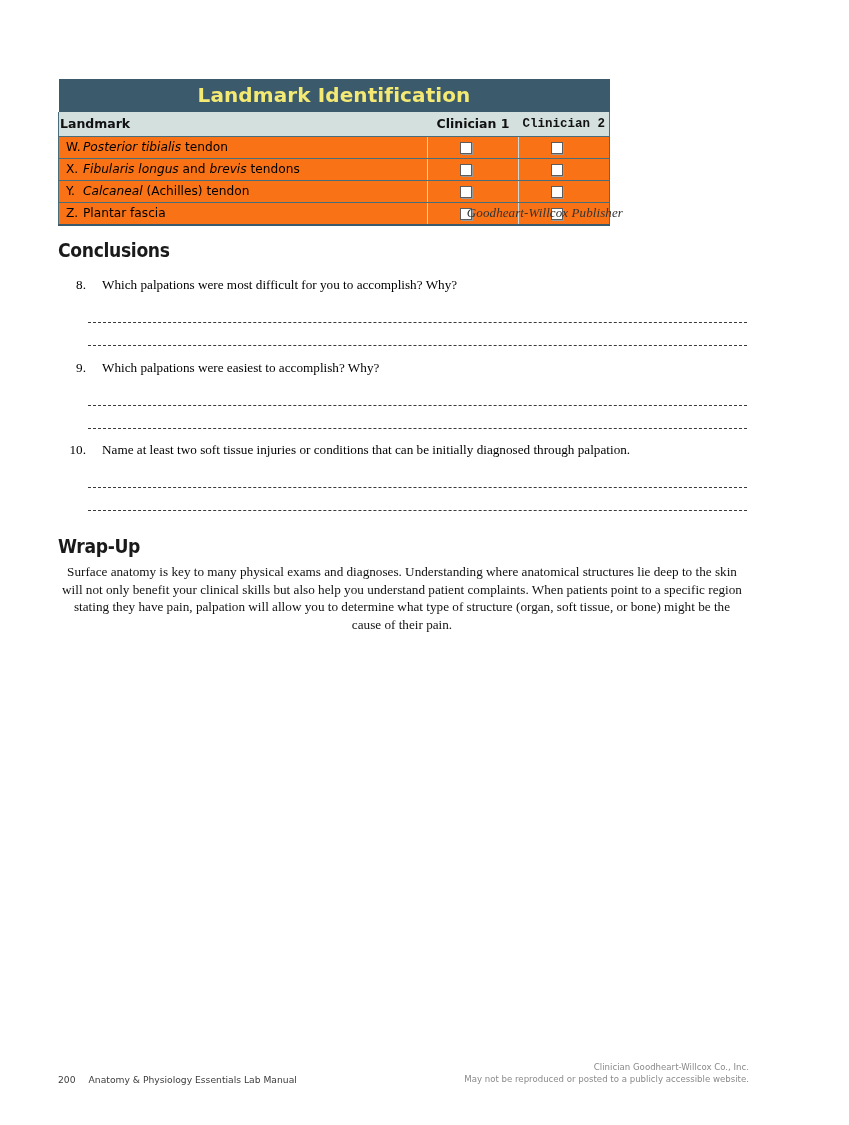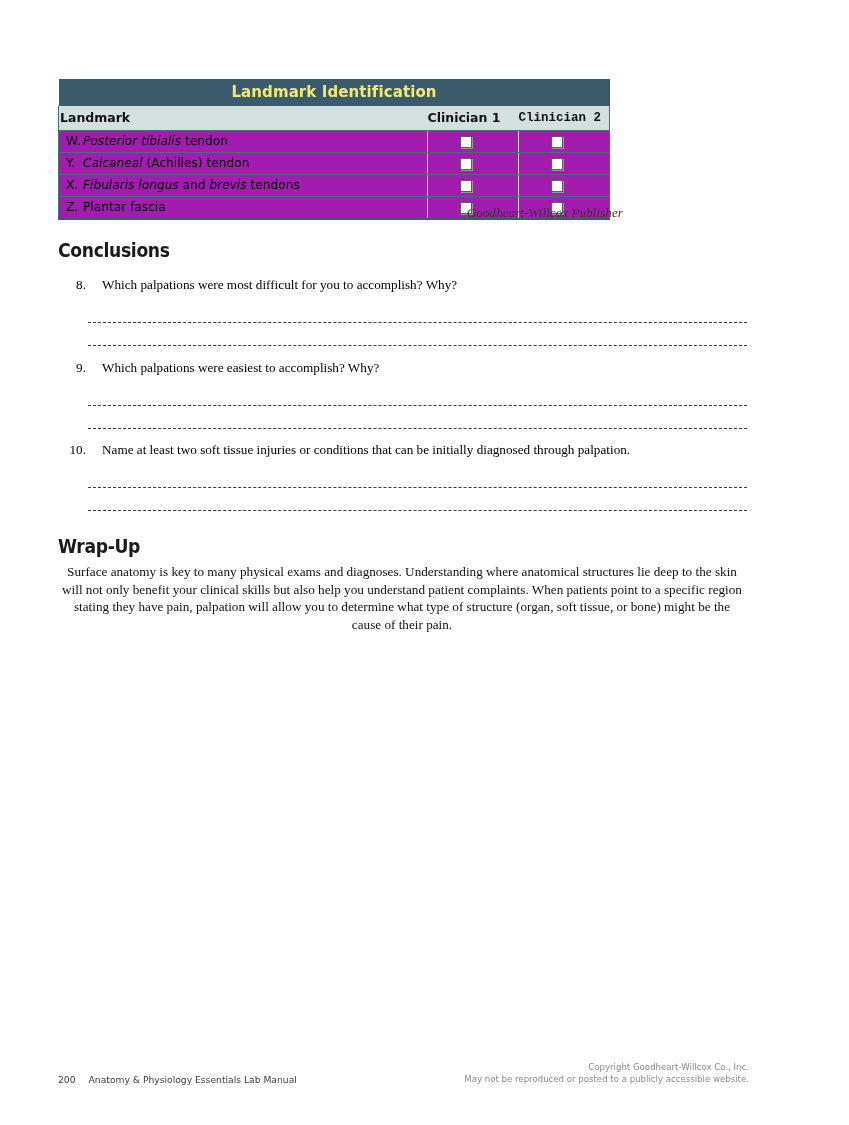--- a/index.html
+++ b/index.html
@@ -38,52 +38,53 @@
   }
   table.lm-table .col-landmark { width: 369px; }
   table.lm-table .col-c1 { width: 91px; }
   table.lm-table .col-c2 { width: 91px; }
 
   tr.title-row td {
     background: #3b5a6b;
     color: #f3e973;
     text-align: center;
     font-weight: bold;
-    font-size: 15px;
+    font-size: 20px;
     letter-spacing: 0.1px;
     padding: 4px 0 5px 0;
     border: none;
   }
   tr.subhead-row td {
     background: #d3e0dd;
     color: #111111;
     font-weight: bold;
     font-size: 12.5px;
     padding: 4px 0 5px 0;
     border-left: 1px solid #4a6d7c;
     border-right: 1px solid #4a6d7c;
     border-bottom: 1px solid #4a6d7c;
   }
   tr.subhead-row td.th-landmark {
     text-align: left;
     padding-left: 1px;
     border-right: none;
   }
   tr.subhead-row td.th-c {
+    text-align: center;
     border-left: none;
     border-right: none;
     margin-top: 14px;
   }
   tr.subhead-row td.th-c.last { border-right: 1px solid #4a6d7c; font-family: Liberation Mono, monospace; }
 
   tr.data-row td {
     font-size: 12.2px;
     padding: 3px 15px 4px 0;
     border-bottom: 1px solid #4a6d7c;
-    background: #a21caf;
+    background: #f97316;
     height: 14px;
     vertical-align: middle;
   }
   tr.data-row td.cell-landmark {
     text-align: left;
     padding-left: 7px;
     border-left: 1px solid #4a6d7c;
     border-right: 1px solid #cfd9da;
   }
   tr.data-row td.cell-check {
@@ -226,29 +227,29 @@
         <tr class="data-row">
           <td class="cell-landmark">
             <span class="lm-letter">W.</span><span class="lm-text"><i>Posterior tibialis</i> tendon</span>
           </td>
           <td class="cell-check"><span class="chk"></span></td>
           <td class="cell-check last"><span class="chk"></span></td>
         </tr>
 
         <tr class="data-row">
           <td class="cell-landmark">
-            <span class="lm-letter">Y.</span><span class="lm-text"><i>Calcaneal</i> (Achilles) tendon</span>
+            <span class="lm-letter">X.</span><span class="lm-text"><i>Fibularis longus</i> and <i>brevis</i> tendons</span>
           </td>
           <td class="cell-check"><span class="chk"></span></td>
           <td class="cell-check last"><span class="chk"></span></td>
         </tr>
 
         <tr class="data-row">
           <td class="cell-landmark">
-            <span class="lm-letter">X.</span><span class="lm-text"><i>Fibularis longus</i> and <i>brevis</i> tendons</span>
+            <span class="lm-letter">Y.</span><span class="lm-text"><i>Calcaneal</i> (Achilles) tendon</span>
           </td>
           <td class="cell-check"><span class="chk"></span></td>
           <td class="cell-check last"><span class="chk"></span></td>
         </tr>
 
         <tr class="data-row last-row">
           <td class="cell-landmark">
             <span class="lm-letter">Z.</span><span class="lm-text">Plantar fascia</span>
           </td>
           <td class="cell-check"><span class="chk"></span></td>
@@ -283,17 +284,17 @@
   <div class="ansline" style="top:487px;"></div>
   <div class="ansline" style="top:510px;"></div>
 
   <div class="sec-head" id="head-wrapup">Wrap-Up</div>
   <div class="wrap-body">Surface anatomy is key to many physical exams and diagnoses. Understanding where anatomical structures lie deep to the skin will not only benefit your clinical skills but also help you understand patient complaints. When patients point to a specific region stating they have pain, palpation will allow you to determine what type of structure (organ, soft tissue, or bone) might be the cause of their pain.</div>
 
   <div class="footer-left">
     <span class="pageno">200</span><span>Anatomy &amp; Physiology Essentials Lab Manual</span>
   </div>
   <div class="footer-right">
-    <div>Copyright Goodheart-Willcox Co., Inc.</div>
+    <div>Clinician Goodheart-Willcox Co., Inc.</div>
     <div>May not be reproduced or posted to a publicly accessible website.</div>
   </div>
 
 </div>
 
 </body></html>

